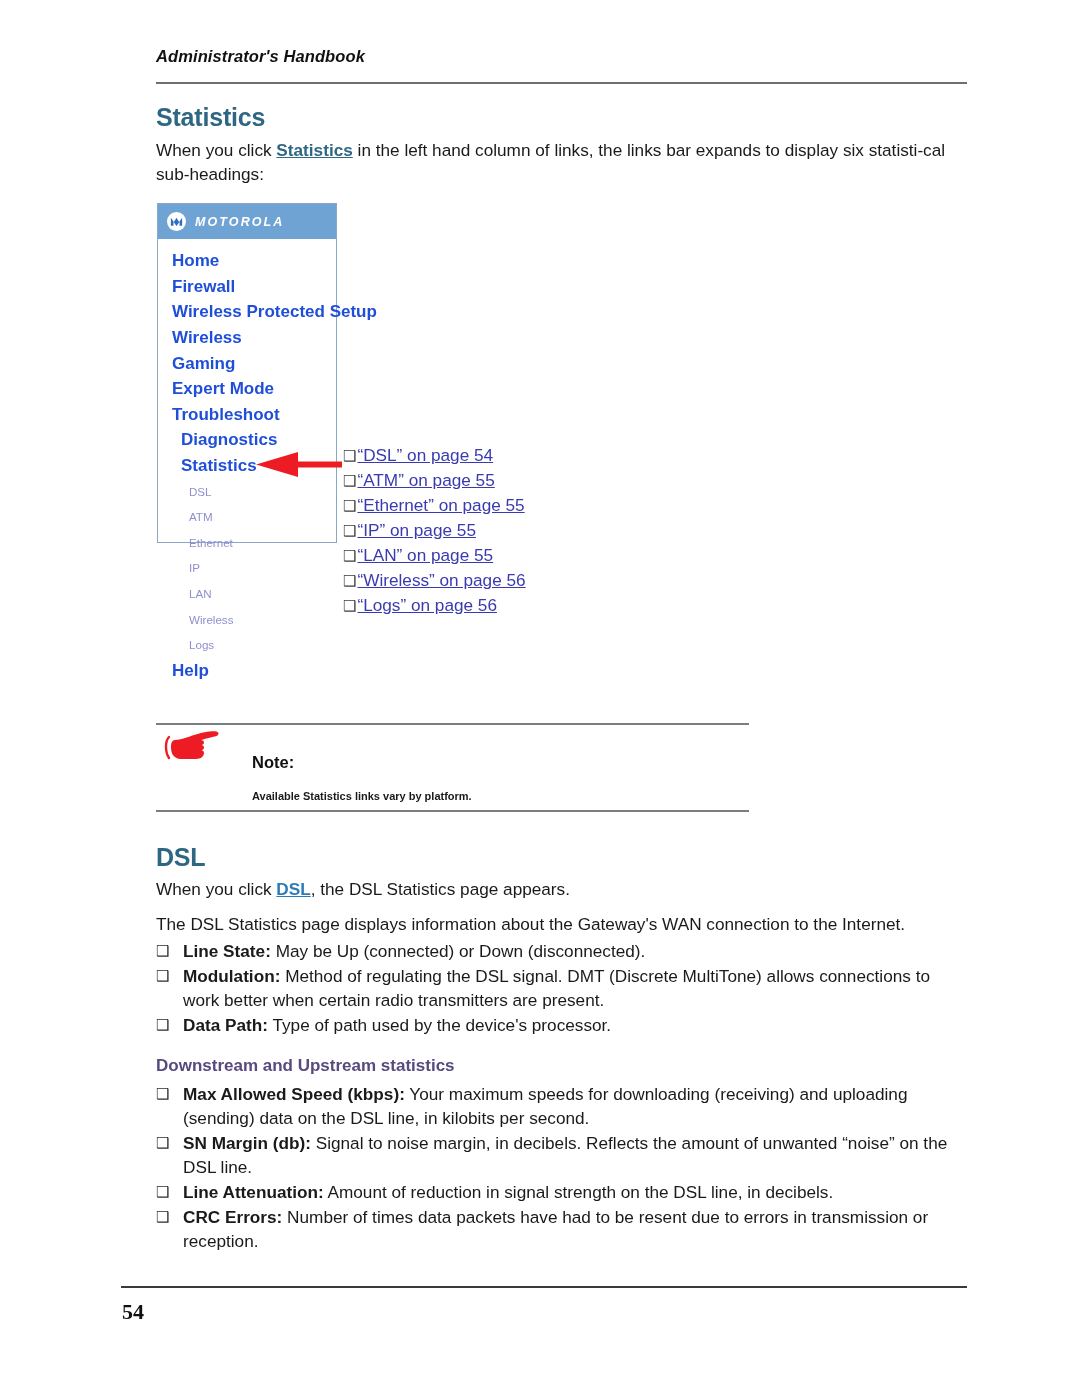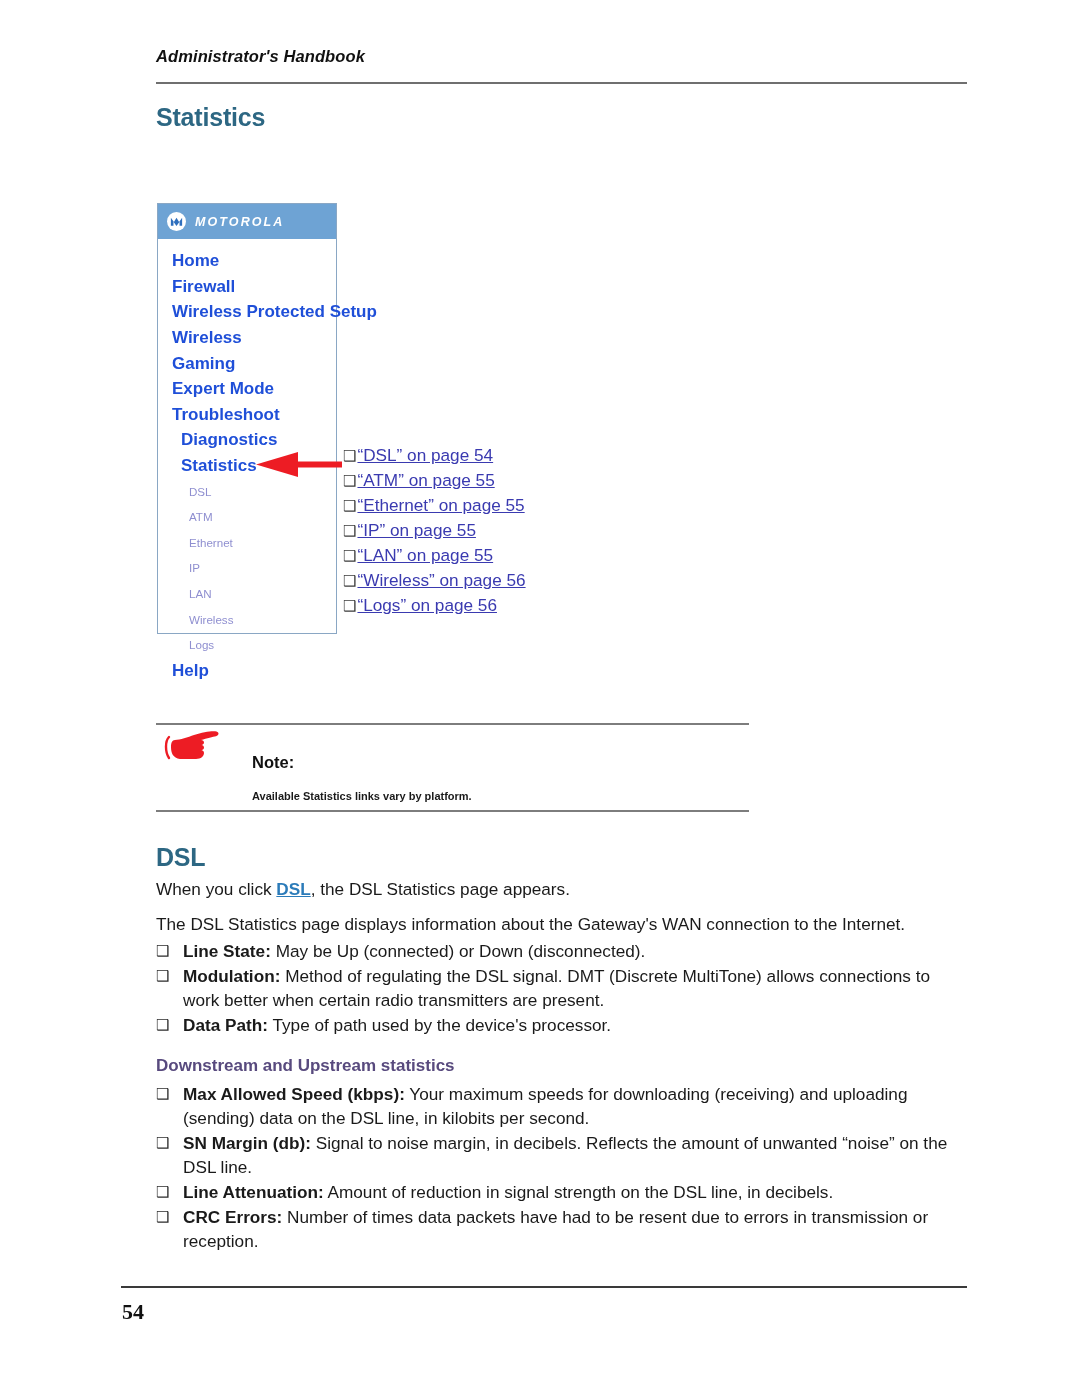--- a/index.html
+++ b/index.html
@@ -83,21 +83,21 @@
   .inline-link.teal {
     color: #2d6783;
   }
 
   
   .navpanel {
     position: absolute;
     left: 157px;
     top: 203px;
     width: 180px;
-    height: 431px;
+    height: 340px;
     border: 1px solid #8aa7c4;
     background: #ffffff;
     box-sizing: border-box;
   }
   .nav-logobar {
     height: 35px;
     background: #6ea3d4;
     display: flex;
     align-items: center;
     padding-left: 9px;
@@ -286,20 +286,23 @@
 </head>
 <body>
 
 <div class="page">
 
   <div class="running-header">Administrator's Handbook</div>
   <div class="header-rule"></div>
 
   <div class="h-section" id="statistics-heading">Statistics</div>
 
+  <div class="body-text" id="intro-paragraph">
+    <span>When you click </span><a class="inline-link teal" href="#">Statistics</a><span> in the left hand column of links, the links bar expands to display six statisti-cal sub-headings:</span>
+  </div>
 
   <div class="navpanel">
     <div class="nav-logobar">
       <span class="moto-emblem">
         <svg width="15" height="15" viewBox="0 0 32 32" aria-hidden="true">
           <circle cx="16" cy="16" r="16" fill="#ffffff"></circle>
           <path d="M4 25 L4 8 L10.5 17 L16 8 L21.5 17 L28 8 L28 25 L22.5 25 L22.5 16.5 L16 25.5 L9.5 16.5 L9.5 25 Z" fill="#2f6fbd"></path>
         </svg>
       </span>
       <span class="moto-word">MOTOROLA</span>

